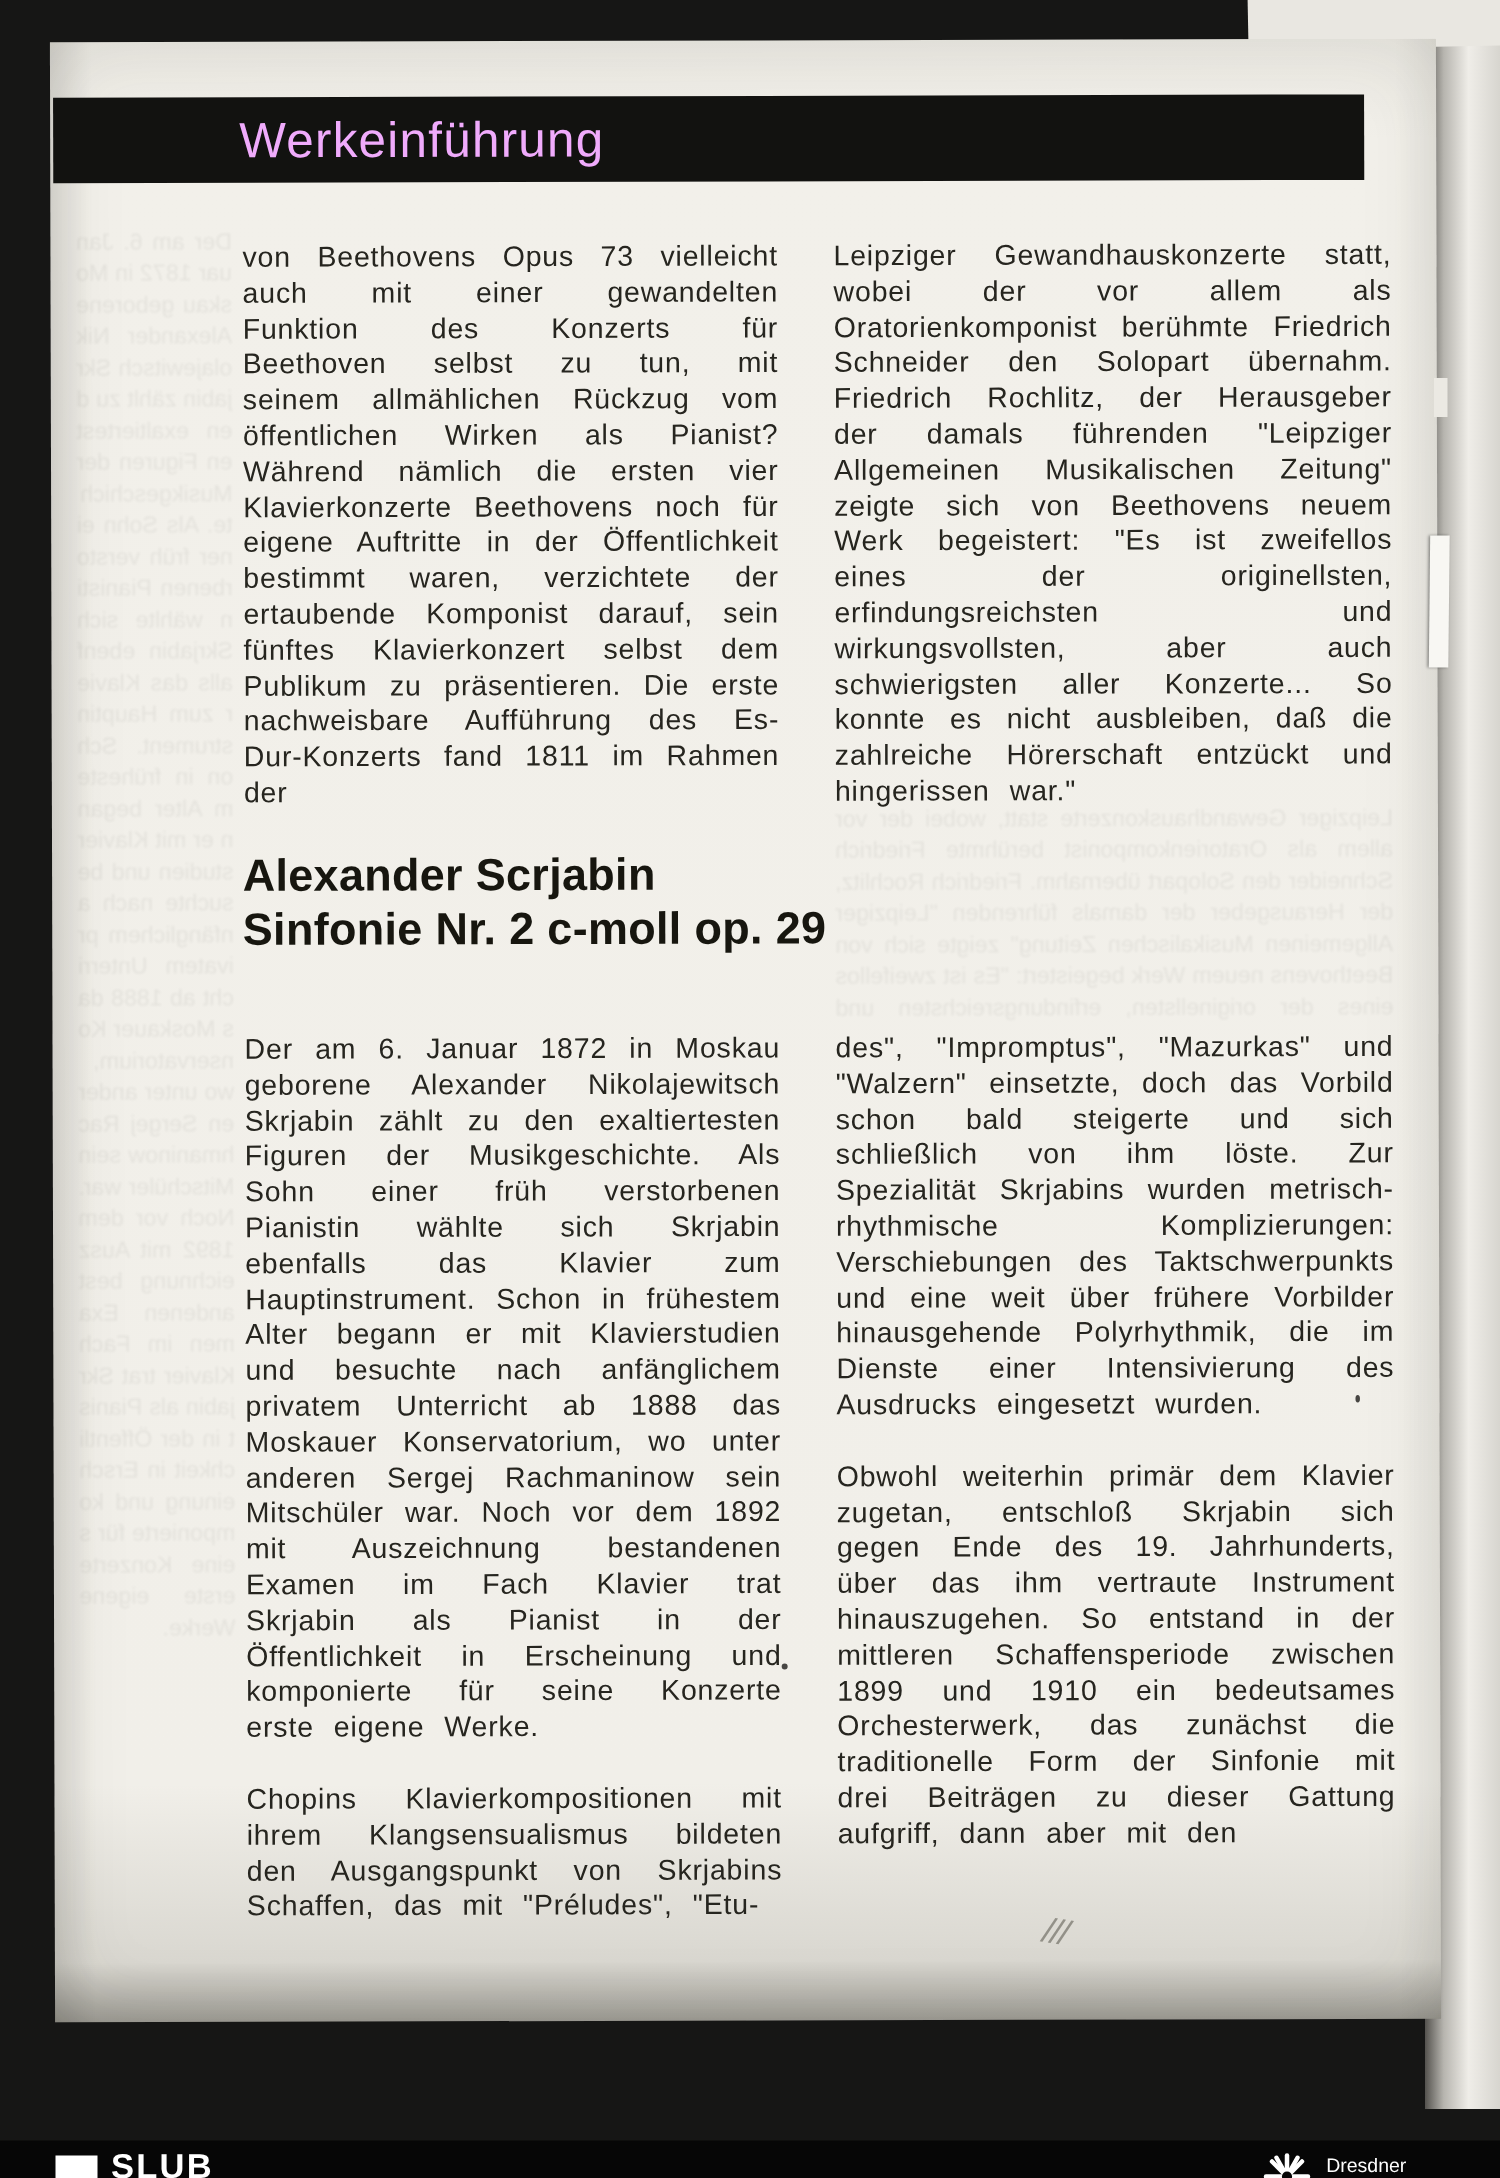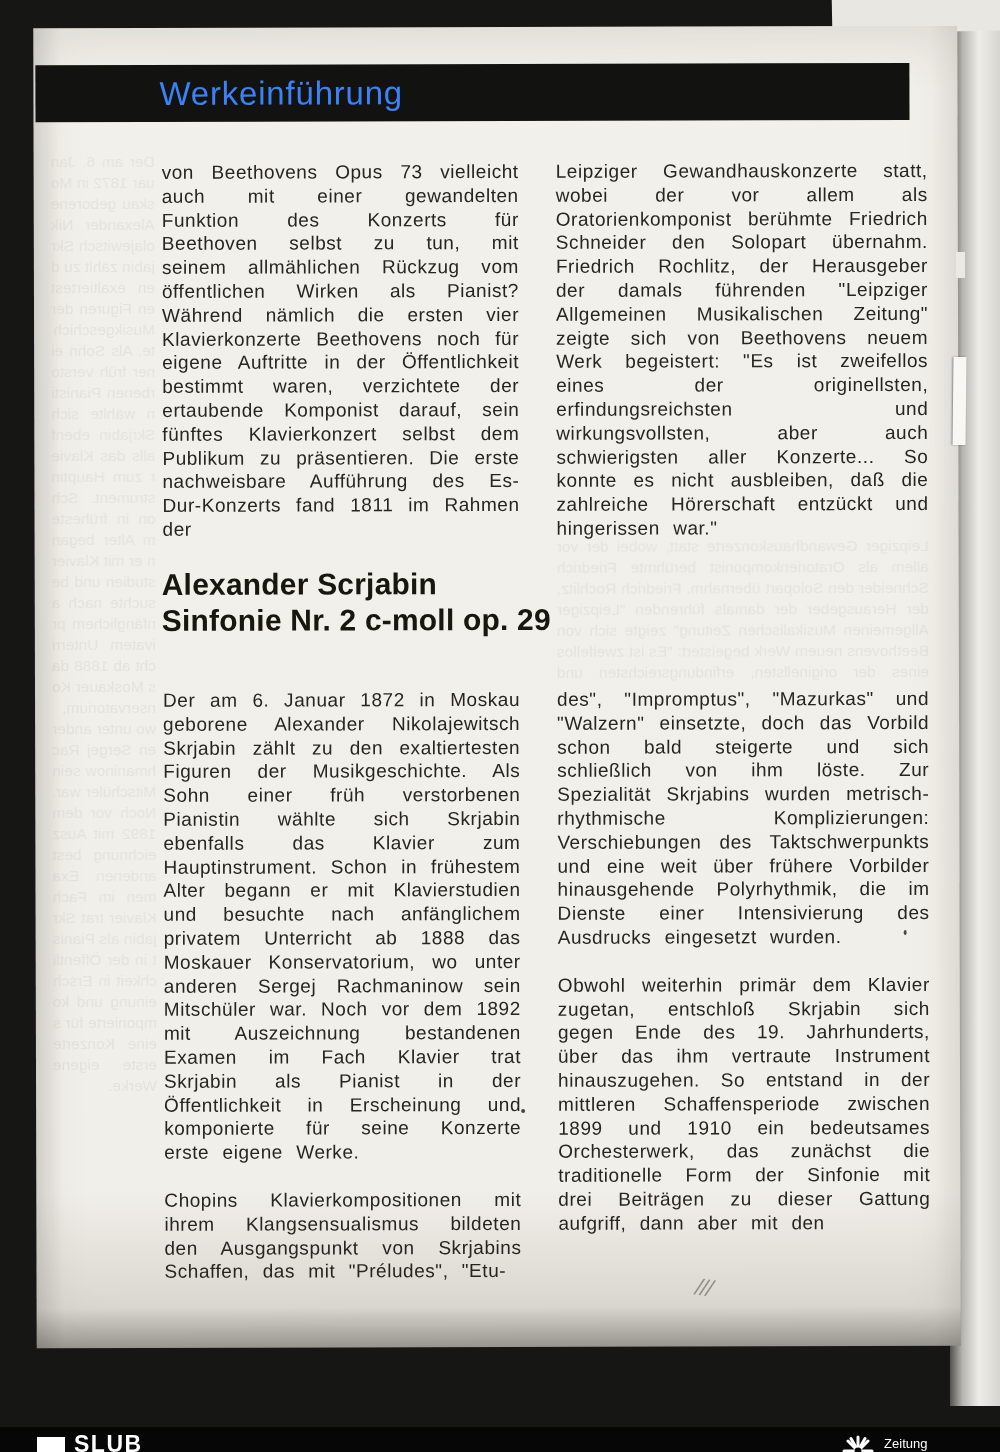--- a/index.html
+++ b/index.html
@@ -32,21 +32,21 @@
     background:
       linear-gradient(90deg, rgba(0,0,0,.10) 0%, rgba(0,0,0,0) 3%, rgba(0,0,0,0) 97%, rgba(0,0,0,.05) 100%),
       linear-gradient(180deg,#ebe9e3 0%,#f2f0ea 5%,#f1efe9 88%,#d9d7d0 97%,#9d9b94 100%);
     box-shadow:inset 0 0 55px rgba(60,55,40,.10);
   }
   .band {
     position:absolute; left:2px; top:37px; width:874px; height:57px;
     background:#121210; display:flex; align-items:center;
   }
   .band-title {
-    padding-left:124px; color:#3b82f6; font-size:33px; font-weight:500; letter-spacing:.8px;
+    padding-left:124px; color:#f0abfc; font-size:33px; font-weight:500; letter-spacing:.8px;
   }
   .body-text {
     font-size:19px; line-height:23.8px; letter-spacing:.55px; word-spacing:7.5px;
     text-align:justify; color:#26251f;
   }
   .body-text p { margin:0 0 24px 0; }
   .col-left-top  { position:absolute; left:128px; top:133px; width:357px; }
   .col-right-top { position:absolute; left:522px; top:133px; width:372px; }
   .heading { position:absolute; left:127px; top:539px; color:#17160f; }
   .heading div { font-size:30px; font-weight:bold; line-height:36px; letter-spacing:.2px; }
@@ -140,19 +140,19 @@
           <line x1="16" y1="2" x2="16" y2="30"></line>
           <line x1="2" y1="16" x2="30" y2="16"></line>
           <line x1="6" y1="6" x2="26" y2="26"></line>
           <line x1="26" y1="6" x2="6" y2="26"></line>
           <line x1="9" y1="3.5" x2="23" y2="28.5"></line>
           <line x1="23" y1="3.5" x2="9" y2="28.5"></line>
         </g>
         <circle cx="16" cy="16" r="3.4" fill="#060606"></circle>
       </svg>
       <div class="phil-text">
-        <div>Zeitung</div>
+        <div>Dresdner</div>
         <div>Jahrhunderts</div>
       </div>
     </div>
   </div>
 
 </div>
 
 </body></html>

